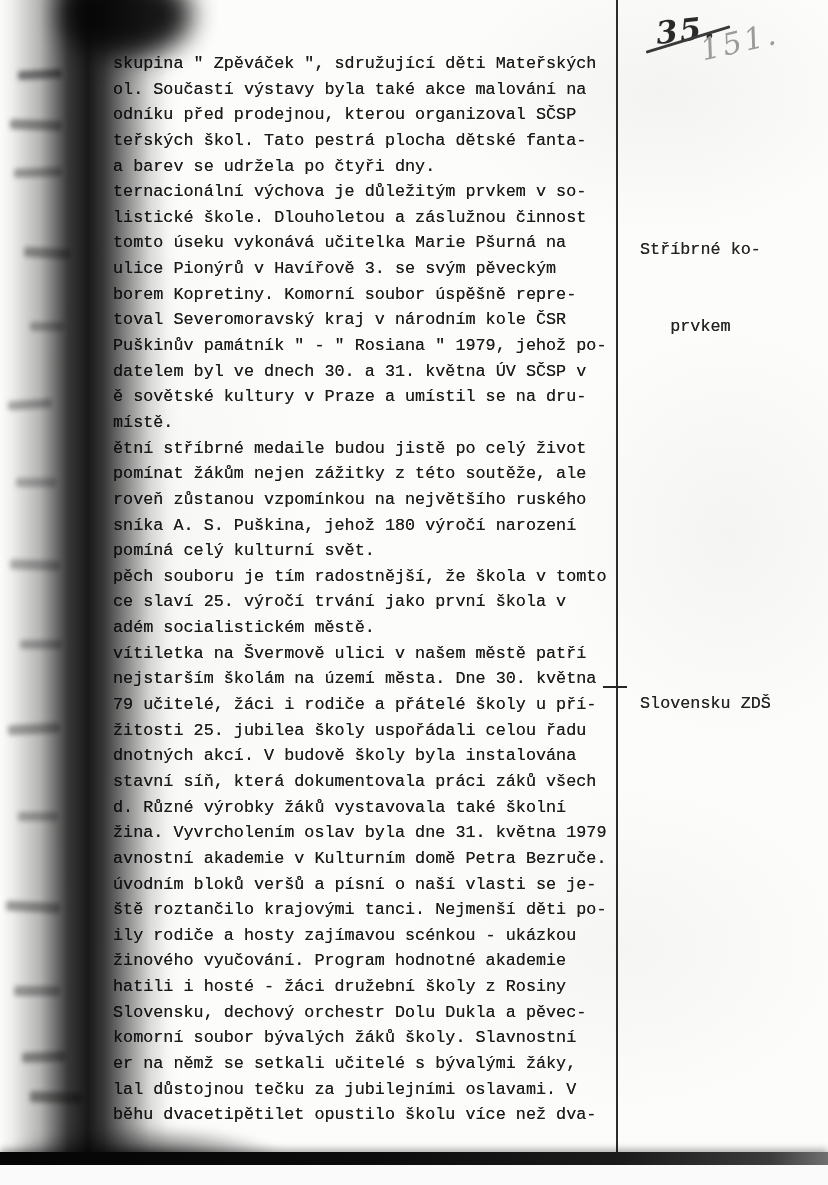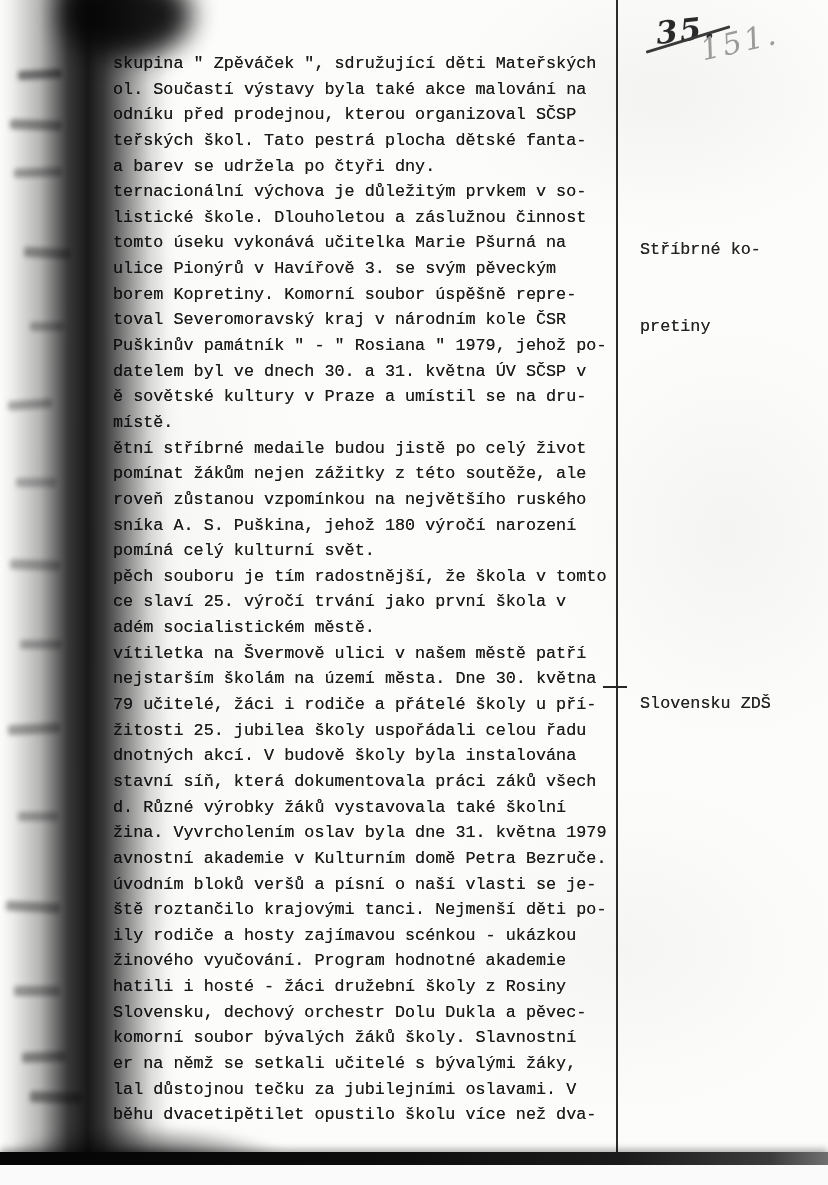--- a/index.html
+++ b/index.html
@@ -13,21 +13,21 @@
       radial-gradient(ellipse 260px 300px at 88% 45%, rgba(0,0,0,0.03), rgba(0,0,0,0) 70%),
       radial-gradient(ellipse 320px 240px at 75% 80%, rgba(0,0,0,0.028), rgba(0,0,0,0) 70%),
       radial-gradient(ellipse 200px 600px at 20% 50%, rgba(0,0,0,0.025), rgba(0,0,0,0) 75%);}
   
   .body-text{position:absolute;left:113px;top:51px;width:530px;z-index:2;
     font-size:16.8px;line-height:25.65px;color:#1b1b1b;white-space:pre;
     text-shadow:0 0 0.5px rgba(20,20,20,0.75);}
   .text-line{height:25.65px;}
   
   .margin-note{position:absolute;left:640px;z-index:2;font-size:16.8px;line-height:25.65px;
-    color:#232323;white-space:pre;text-shadow:0 0 0.5px rgba(20,20,20,0.7);}
+    color:#232323;white-space:pre;text-shadow:0 0 0.5px rgba(20,20,20,0.7);text-align:center;}
   .note-kopretiny{top:186px;}
   .note-jubileum{top:640px;}
   
   .vrule{position:absolute;left:616px;top:0;width:2px;height:1156px;background:#2c2c2c;z-index:3;}
   
   .underline-mark{position:absolute;left:603px;top:686px;width:24px;height:2px;background:#262626;z-index:3;}
   
   .hw-struck{position:absolute;left:656px;top:12px;z-index:4;
     font-family:"DejaVu Serif","Liberation Serif",serif;font-style:italic;font-weight:bold;
     font-size:31px;color:#2a2a2a;transform:rotate(-6deg);letter-spacing:2px;}
@@ -59,21 +59,21 @@
 </head>
 <body>
 
 <div class="page">
   <div class="texture"></div>
 
   <div class="body-text"><div class="text-line">skupina " Zpěváček ", sdružující děti Mateřských</div><div class="text-line">ol. Součastí výstavy byla také akce malování na</div><div class="text-line">odníku před prodejnou, kterou organizoval SČSP</div><div class="text-line">teřských škol. Tato pestrá plocha dětské fanta-</div><div class="text-line">a barev se udržela po čtyři dny.</div><div class="text-line">ternacionální výchova je důležitým prvkem v so-</div><div class="text-line">listické škole. Dlouholetou a záslužnou činnost</div><div class="text-line">tomto úseku vykonává učitelka Marie Pšurná na</div><div class="text-line">ulice Pionýrů v Havířově 3. se svým pěveckým</div><div class="text-line">borem Kopretiny. Komorní soubor úspěšně repre-</div><div class="text-line">toval Severomoravský kraj v národním kole ČSR</div><div class="text-line">Puškinův památník " - " Rosiana " 1979, jehož po-</div><div class="text-line">datelem byl ve dnech 30. a 31. května ÚV SČSP v</div><div class="text-line">ě sovětské kultury v Praze a umístil se na dru-</div><div class="text-line">místě.</div><div class="text-line">ětní stříbrné medaile budou jistě po celý život</div><div class="text-line">pomínat žákům nejen zážitky z této soutěže, ale</div><div class="text-line">roveň zůstanou vzpomínkou na největšího ruského</div><div class="text-line">sníka A. S. Puškina, jehož 180 výročí narození</div><div class="text-line">pomíná celý kulturní svět.</div><div class="text-line">pěch souboru je tím radostnější, že škola v tomto</div><div class="text-line">ce slaví 25. výročí trvání jako první škola v</div><div class="text-line">adém socialistickém městě.</div><div class="text-line">vítiletka na Švermově ulici v našem městě patří</div><div class="text-line">nejstarším školám na území města. Dne 30. května</div><div class="text-line">79 učitelé, žáci i rodiče a přátelé školy u pří-</div><div class="text-line">žitosti 25. jubilea školy uspořádali celou řadu</div><div class="text-line">dnotných akcí. V budově školy byla instalována</div><div class="text-line">stavní síň, která dokumentovala práci záků všech</div><div class="text-line">d. Různé výrobky žáků vystavovala také školní</div><div class="text-line">žina. Vyvrcholením oslav byla dne 31. května 1979</div><div class="text-line">avnostní akademie v Kulturním domě Petra Bezruče.</div><div class="text-line">úvodním bloků veršů a písní o naší vlasti se je-</div><div class="text-line">ště roztančilo krajovými tanci. Nejmenší děti po-</div><div class="text-line">ily rodiče a hosty zajímavou scénkou - ukázkou</div><div class="text-line">žinového vyučování. Program hodnotné akademie</div><div class="text-line">hatili i hosté - žáci družební školy z Rosiny</div><div class="text-line">Slovensku, dechový orchestr Dolu Dukla a pěvec-</div><div class="text-line">komorní soubor bývalých žáků školy. Slavnostní</div><div class="text-line">er na němž se setkali učitelé s bývalými žáky,</div><div class="text-line">lal důstojnou tečku za jubilejními oslavami. V</div><div class="text-line">běhu dvacetipětilet opustilo školu více než dva-</div></div>
 
   <div class="margin-note note-kopretiny">
     <div>Stříbrné ko-</div>
-    <div>pretiny</div>
+    <div>prvkem</div>
   </div>
   <div class="margin-note note-jubileum">
     <div>Slovensku ZDŠ</div>
   </div>
 
   <div class="vrule"></div>
   <div class="underline-mark"></div>
 
   <div class="hw-struck">35.</div>
   <div class="hw-strike-line"></div>

